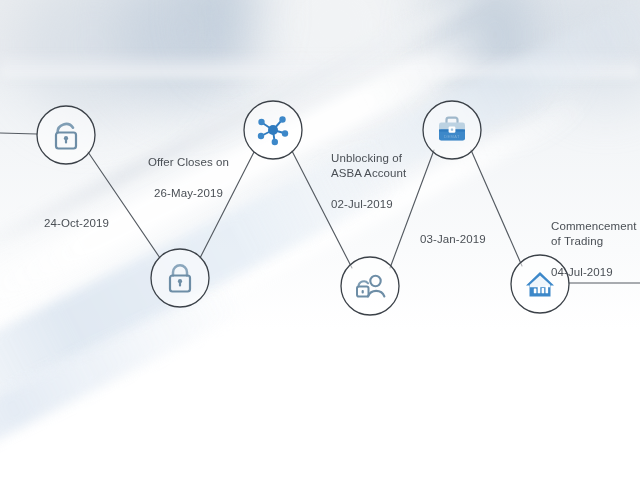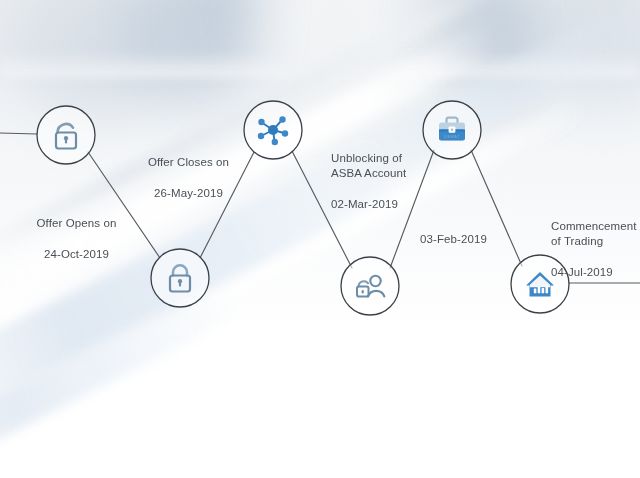--- a/index.html
+++ b/index.html
@@ -268,38 +268,37 @@
         <circle cx="540" cy="284" r="29" fill="#ffffff" fill-opacity=".55" stroke="#3b4148" stroke-width="1.3"></circle>
         <g transform="translate(540,285)">
           <use href="#ic-house"></use>
         </g>
       </g>
 
     </g>
   </svg>
 
   <div class="label center" style="left:14px; top:200px; width:125px;">
-    <div>Offer Opens on</div>
     <div>24-Oct-2019</div>
   </div>
 
   <div class="label center" style="left:126px; top:139px; width:125px;">
     <div>Offer Closes on</div>
     <div>26-May-2019</div>
   </div>
 
 
   <div class="label left" style="left:331px; top:135px; width:118px;">
     <div>Unblocking of
 ASBA Account</div>
-    <div>02-Mar-2019</div>
+    <div>02-Jul-2019</div>
   </div>
 
   <div class="label left" style="left:420px; top:216px; width:118px;">
-    <div>03-Feb-2019</div>
+    <div>03-Jan-2019</div>
   </div>
 
   <div class="label left" style="left:551px; top:203px; width:95px;">
     <div>Commencement
 of Trading</div>
     <div>04-Jul-2019</div>
   </div>
 
 </div>
 

